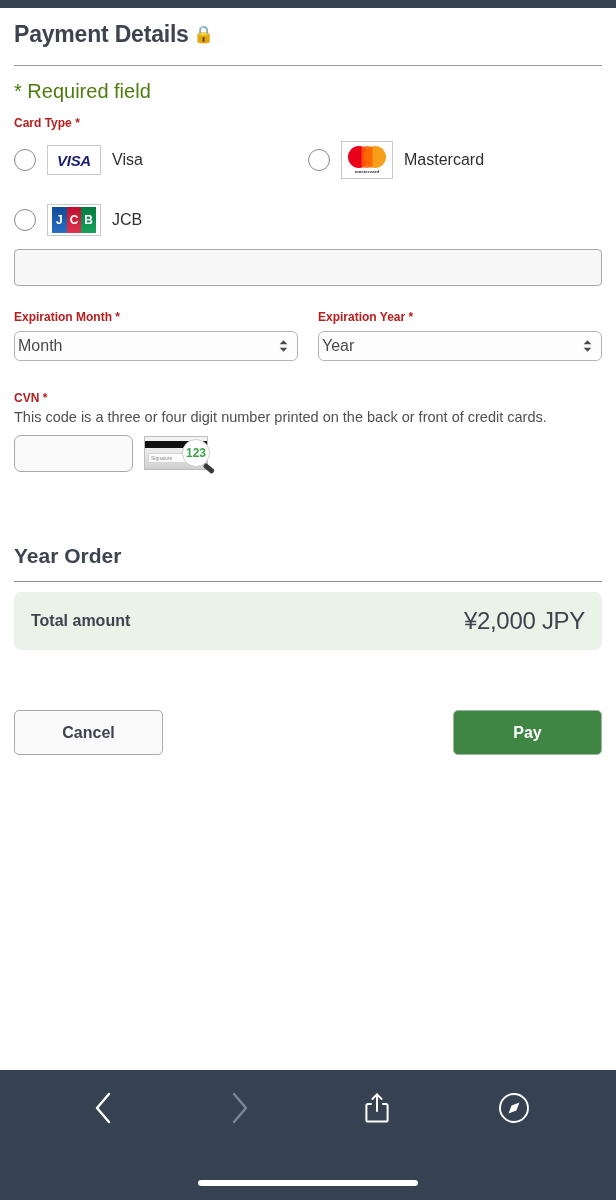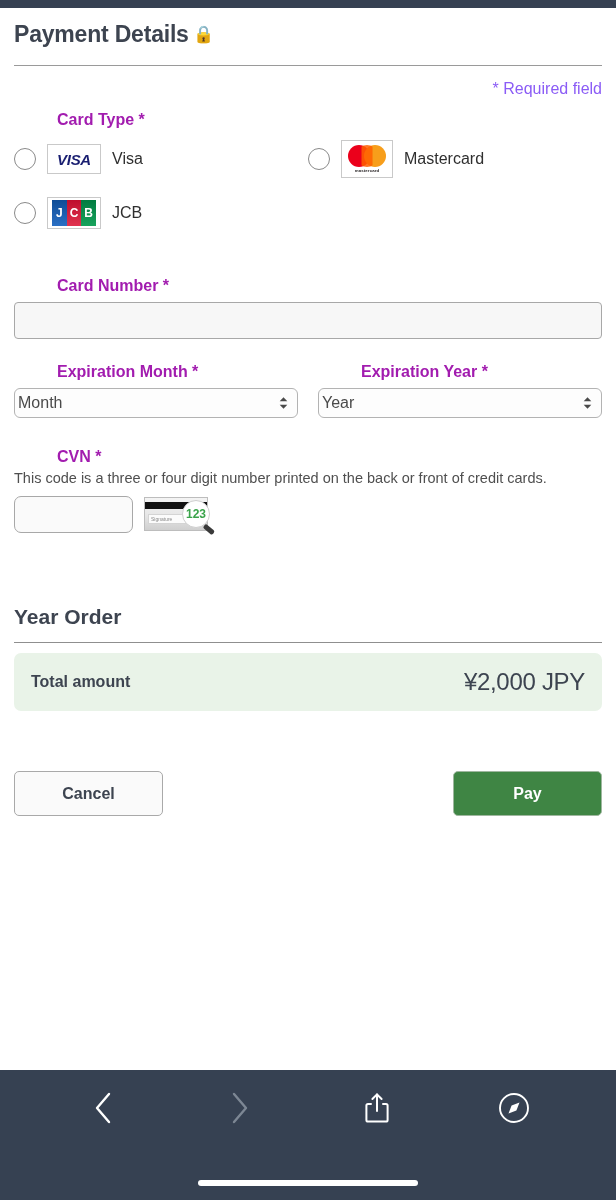--- a/index.html
+++ b/index.html
@@ -20,34 +20,33 @@
   .page-title {
     font-size: 23px; font-weight: bold; color: #3d4450;
     padding-top: 13px; letter-spacing: -0.2px;
     display: flex; align-items: center; gap: 5px;
   }
   .lock-emoji { font-size: 17px; line-height: 1; }
 
   .divider { height: 1px; background: #9a9a9a; margin-top: 17px; }
 
   .required-note {
-    text-align: right; font-size: 16px; color: #8b5cf6;
+    text-align: left; font-size: 20px; color: #4d7c0f;
     margin-top: 14px;
   }
 
   .field-label {
-    font-size: 16px; font-weight: bold; color: #a21caf;
+    font-size: 12px; font-weight: bold; color: #b91c1c;
     margin-top: 13px;
-    margin-left: 43px;
   }
 
   
   .cardtype-grid {
     display: grid; grid-template-columns: 1fr 1fr;
-    row-gap: 10px; margin-top: 8px;
+    row-gap: 16px; margin-top: 8px;
   }
   .radio-row { display: flex; align-items: center; height: 44px; }
   .radio {
     width: 22px; height: 22px; border-radius: 50%;
     border: 1.6px solid #8a8a8a; background: #fff;
     flex: 0 0 auto; margin-right: 11px;
   }
   .brand-box {
     border: 1px solid #c9c9c9; background: #fff;
     display: flex; align-items: center; justify-content: center;
@@ -231,21 +230,20 @@
             <span class="jcb-bar jcb-b2">C</span>
             <span class="jcb-bar jcb-b3">B</span>
           </span>
         </span>
         <span class="brand-label">JCB</span>
       </div>
 
     </div>
 
     
-    <div class="field-label" style="margin-top:42px;">Card Number *</div>
     <input class="text-input" type="text" placeholder="" style="">
 
     
     <div class="two-col">
       <div>
         <div class="field-label" style="margin-top:24px;">Expiration Month *</div>
         <div class="select-wrap">
           <div class="select-box">Month</div>
           <span class="chevrons">
             <svg width="11" height="14" viewBox="0 0 11 14" aria-hidden="true">

